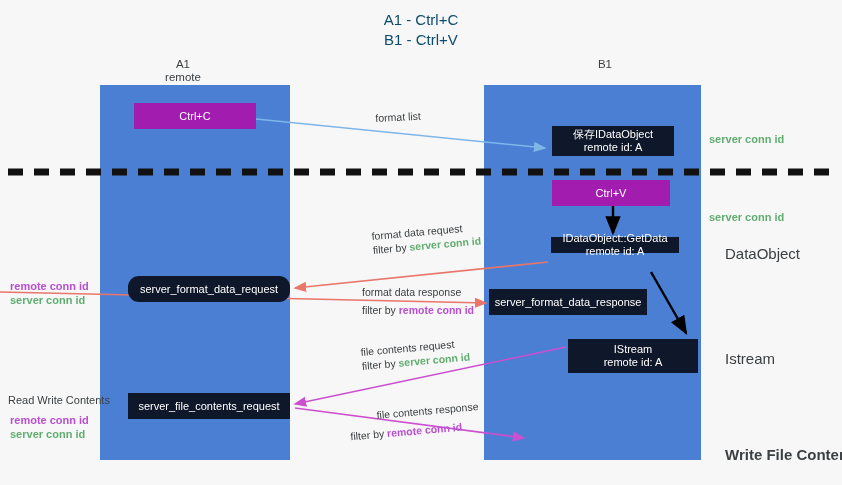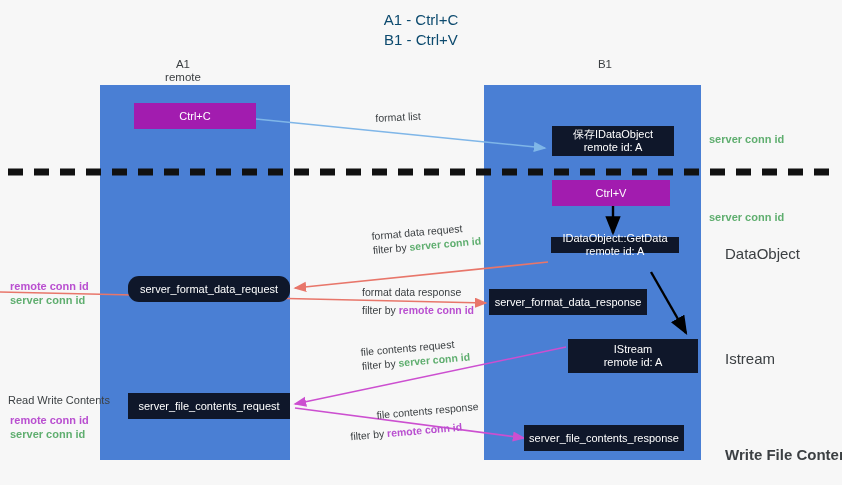--- a/index.html
+++ b/index.html
@@ -126,23 +126,20 @@
   </div>
 
   <div class="box orange" style="left:489px;top:289px;width:158px;height:26px;">
     <span>server_format_data_response</span>
   </div>
 
   <div class="box orange" style="left:128px;top:393px;width:162px;height:26px;">
     <span>server_file_contents_request</span>
   </div>
 
-  <div class="box orange" style="left:524px;top:425px;width:160px;height:26px;">
-    <span>server_file_contents_response</span>
-  </div>
 
   <div class="edgelbl" style="left:375px;top:111px;transform:rotate(-3deg);">
     <span>format list</span>
   </div>
 
   <div class="edgelbl" style="left:371px;top:229px;transform:rotate(-5deg);">
     <div>format data request</div>
     <div>
       <span>filter by </span><span class="g">server conn id</span>
     </div>

